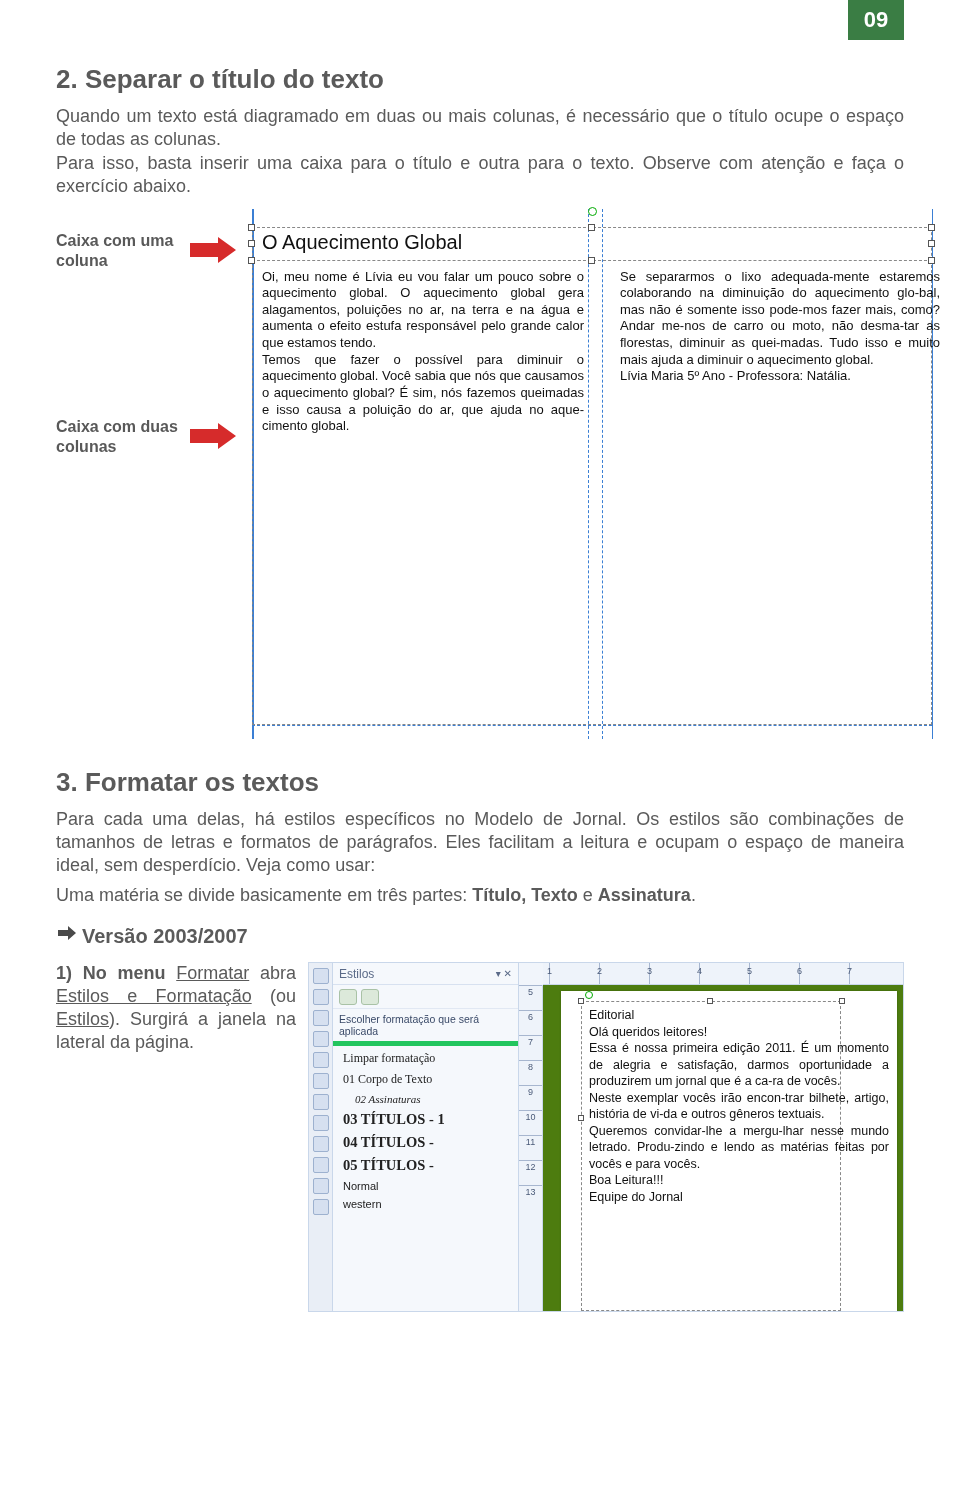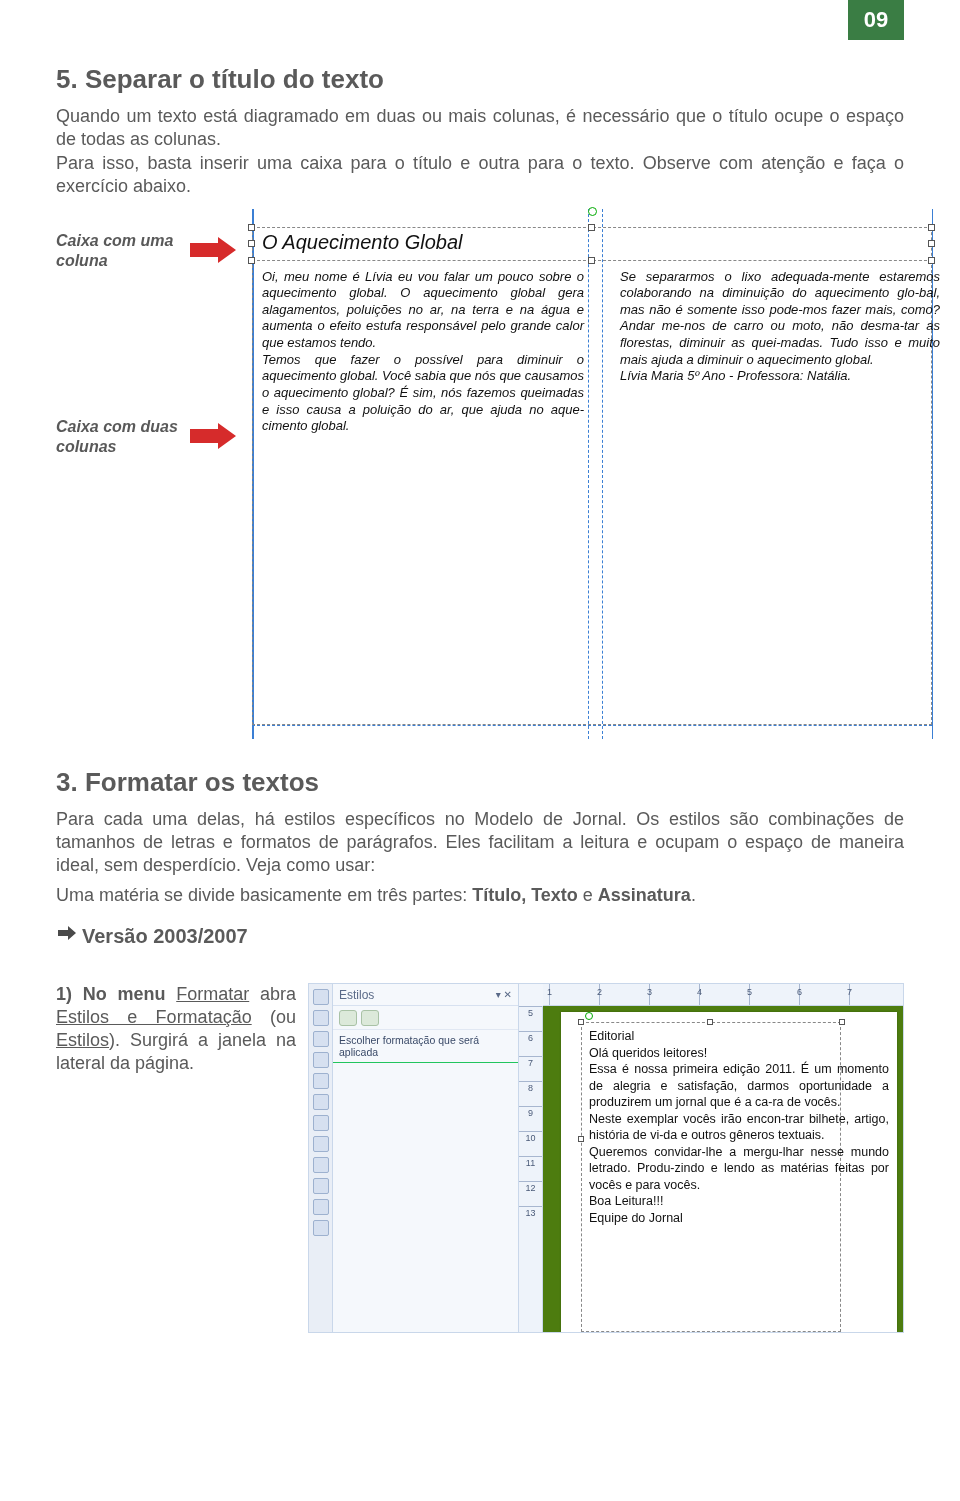--- a/index.html
+++ b/index.html
@@ -1,45 +1,45 @@
 <!DOCTYPE html>
 <html><head>
 <meta charset="utf-8">
 <style>
   * { box-sizing: border-box; margin: 0; padding: 0; }
   html, body { width: 960px; font-family: Arial, Helvetica, sans-serif; color: #5a5a5a; background: #fff; }
   .page { width: 960px; padding: 48px 56px 30px 56px; position: relative; }
   .page-num-badge { position: absolute; top: 0; right: 56px; width: 56px; height: 40px; background: #3a7d44; color: #fff; font-size: 22px; font-weight: bold; display: flex; align-items: center; justify-content: center; }
   h2.section { font-size: 26px; font-weight: bold; color: #5a5a5a; margin: 16px 0 10px 0; }
   p.body { font-size: 18px; line-height: 1.3; text-align: justify; margin-bottom: 6px; color: #5a5a5a; }
-  .fig-wrap { position: relative; width: 100%; height: 530px; margin: 10px 0 28px 0; font-style: italic; }
+  .fig-wrap { position: relative; width: 100%; height: 530px; margin: 10px 0 28px 0; }
   .label-side { position: absolute; left: 0; font-size: 16px; font-weight: bold; color: #595959; width: 130px; line-height: 1.25; }
   .arrow { position: absolute; }
   .arrow svg { display: block; }
   .frame-border { position: absolute; border: 1px dashed #888; }
   .handle { position: absolute; width: 7px; height: 7px; background: #fff; border: 1px solid #555; border-radius: 0; }
   .anchor { position: absolute; width: 9px; height: 9px; background: #fff; border: 1px solid #0a0; border-radius: 50%; }
   .guide-v { position: absolute; width: 0; border-left: 1px dashed #3b7fd4; }
   .guide-h { position: absolute; height: 0; border-top: 1px dashed #3b7fd4; }
   .guide-solid { position: absolute; width: 0; border-left: 2px solid #3b7fd4; }
   .doc-title { font-family: Arial, sans-serif; font-size: 20px; color: #111; position: absolute; }
   .doc-col { font-family: Arial, sans-serif; font-size: 13px; color: #111; text-align: justify; position: absolute; line-height: 1.28; white-space: pre-wrap; }
   .vers-arrow { display: inline-block; vertical-align: -3px; margin-right: 6px; }
   .versao-line { font-size: 20px; font-weight: bold; color: #5a5a5a; margin: 18px 0 10px 0; }
-  .bottom-row { display: flex; gap: 0; margin-top: 32px; }
+  .bottom-row { display: flex; gap: 0; margin-top: 11px; }
   .instr { width: 248px; font-size: 18px; line-height: 1.28; text-align: justify; color: #5a5a5a; padding-right: 8px; }
   .shot { width: 596px; height: 350px; position: relative; margin-left: 4px; background: #f1f5fb; border: 1px solid #c9d7ea; font-family: "Segoe UI", Tahoma, sans-serif; color: #333; overflow: hidden; }
   .shot .left-strip { position: absolute; left: 0; top: 0; bottom: 0; width: 24px; background: #e9eef6; border-right: 1px solid #c9d7ea; }
   .shot .left-strip .ico { width: 16px; height: 16px; margin: 5px auto; background: #d6e0f0; border: 1px solid #9db1cf; border-radius: 2px; }
   .shot .styles-pane { position: absolute; left: 24px; top: 0; width: 186px; bottom: 0; background: #f5f8fc; border-right: 1px solid #c9d7ea; }
   .shot .styles-title { height: 22px; padding: 2px 6px; font-size: 12px; color: #5a6a88; border-bottom: 1px solid #d7e1f0; display: flex; align-items: center; justify-content: space-between; }
   .shot .styles-title .drop { font-size: 10px; color: #5a6a88; }
   .shot .pill-row { height: 24px; padding: 2px 6px; border-bottom: 1px solid #e1e8f3; display: flex; gap: 4px; align-items: center; }
   .shot .pill-row .pill { width: 18px; height: 16px; background: #dce9da; border: 1px solid #a9c2a6; border-radius: 3px; }
-  .shot .desc { font-size: 10.5px; padding: 4px 6px; color: #3a4a68; border-bottom: 1px solid #22c55e; }
+  .shot .desc { font-size: 10.5px; padding: 4px 6px; color: #3a4a68; border-bottom: 5px solid #22c55e; }
   .shot .list { padding: 2px 0; }
   .shot .list .item { font-size: 12px; padding: 3px 10px; color: #222; font-family: "Times New Roman", serif; }
   .shot .list .item.small { font-size: 11px; font-style: italic; padding-left: 22px; }
   .shot .list .item.big { font-size: 14.5px; font-weight: bold; }
   .shot .list .item.normal-item { font-family: Arial, sans-serif; font-size: 11px; }
   .shot .list .item.western { font-family: Arial, sans-serif; font-size: 11px; }
   .shot .ruler-top { position: absolute; left: 234px; right: 0; top: 0; height: 22px; background: #eef3fa; border-bottom: 1px solid #c9d7ea; font-size: 9px; color: #4a5a78; }
   .shot .ruler-top .ticks { position: absolute; left: 6px; right: 0; top: 0; bottom: 0; display: flex; }
   .shot .ruler-top .tick { width: 50px; position: relative; border-left: 1px solid #a7b6cf; }
   .shot .ruler-top .tick span { position: absolute; top: 3px; left: -3px; }
@@ -55,21 +55,21 @@
   b { font-weight: bold; color: #5a5a5a; }
 </style>
 </head>
 <body>
 
 <div class="page">
   <div class="page-num-badge">
       <span>09</span>
     </div>
 
-  <h2 class="section">5. Separar o título do texto</h2>
+  <h2 class="section">2. Separar o título do texto</h2>
   <p class="body" style="white-space:pre-line;">Quando um texto está diagramado em duas ou mais colunas, é necessário que o título ocupe o espaço de todas as colunas.
 Para isso, basta inserir uma caixa para o título e outra para o texto. Observe com atenção e faça o exercício abaixo.</p>
 
   <div class="fig-wrap">
 
     <div class="label-side" style="top:22px;">Caixa com uma coluna</div>
     <div class="arrow" style="left:134px; top:28px;">
       <svg width="46" height="26">
           <polygon points="0,6 28,6 28,0 46,13 28,26 28,20 0,20" fill="#d62b2b"></polygon>
         </svg>
@@ -143,20 +143,30 @@
       <div class="styles-pane">
         <div class="styles-title">
           <span>Estilos</span>
           <span class="drop">▾ ✕</span>
         </div>
         <div class="pill-row">
           <div class="pill"></div>
           <div class="pill"></div>
         </div>
         <div class="desc">Escolher formatação que será aplicada</div>
+        <div class="list">
+          <div class="item">Limpar formatação</div>
+          <div class="item">01 Corpo de Texto</div>
+          <div class="item small">02 Assinaturas</div>
+          <div class="item big">03 TÍTULOS - 1</div>
+          <div class="item big">04 TÍTULOS -</div>
+          <div class="item big">05 TÍTULOS -</div>
+          <div class="item normal-item">Normal</div>
+          <div class="item western">western</div>
+        </div>
       </div>
 
       <div class="ruler-left">
         <div class="vt">5</div>
         <div class="vt">6</div>
         <div class="vt">7</div>
         <div class="vt">8</div>
         <div class="vt">9</div>
         <div class="vt">10</div>
         <div class="vt">11</div>

